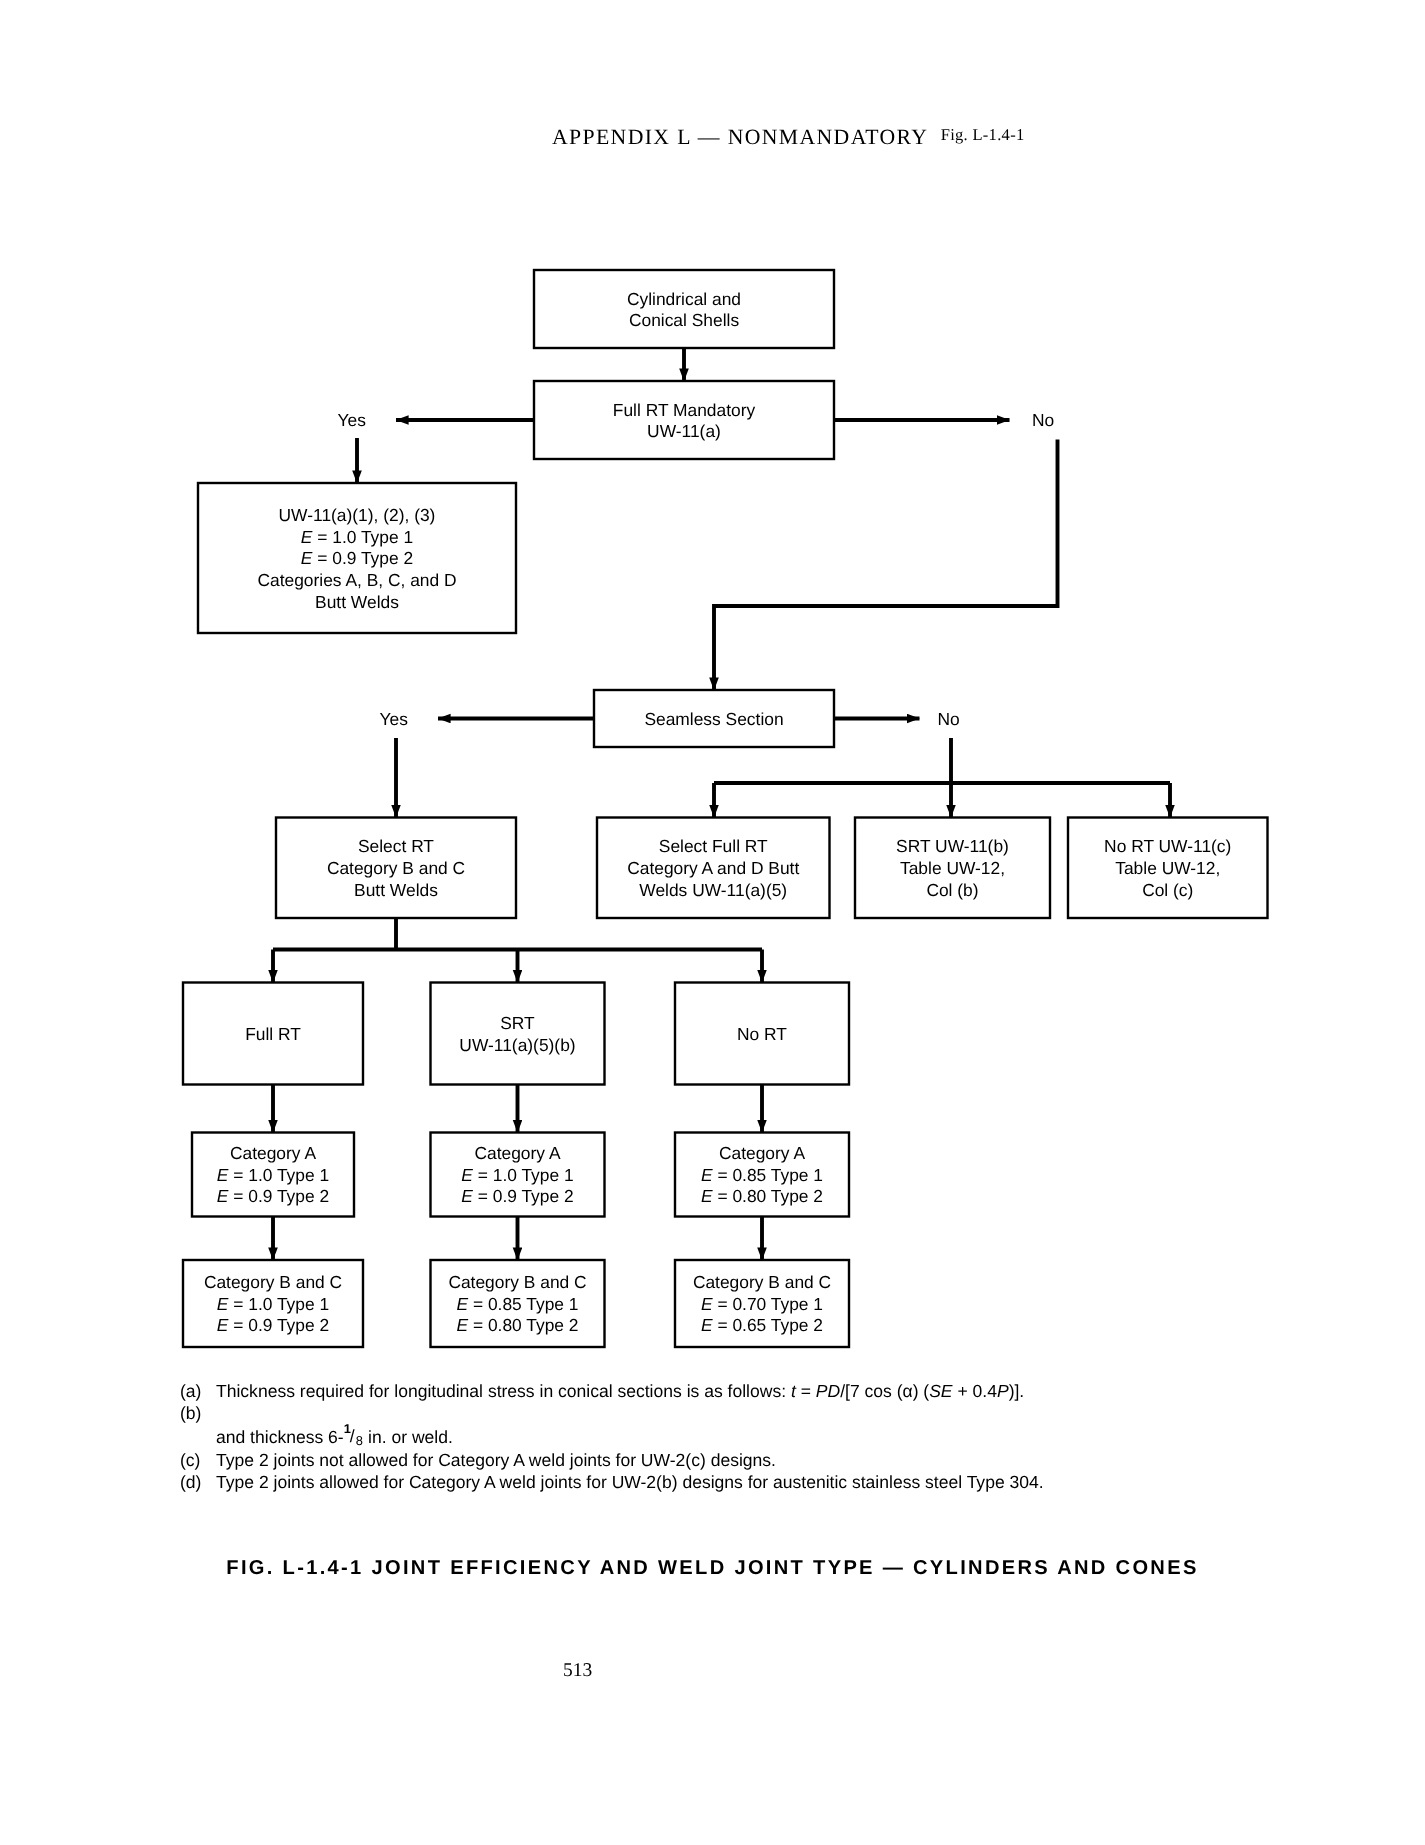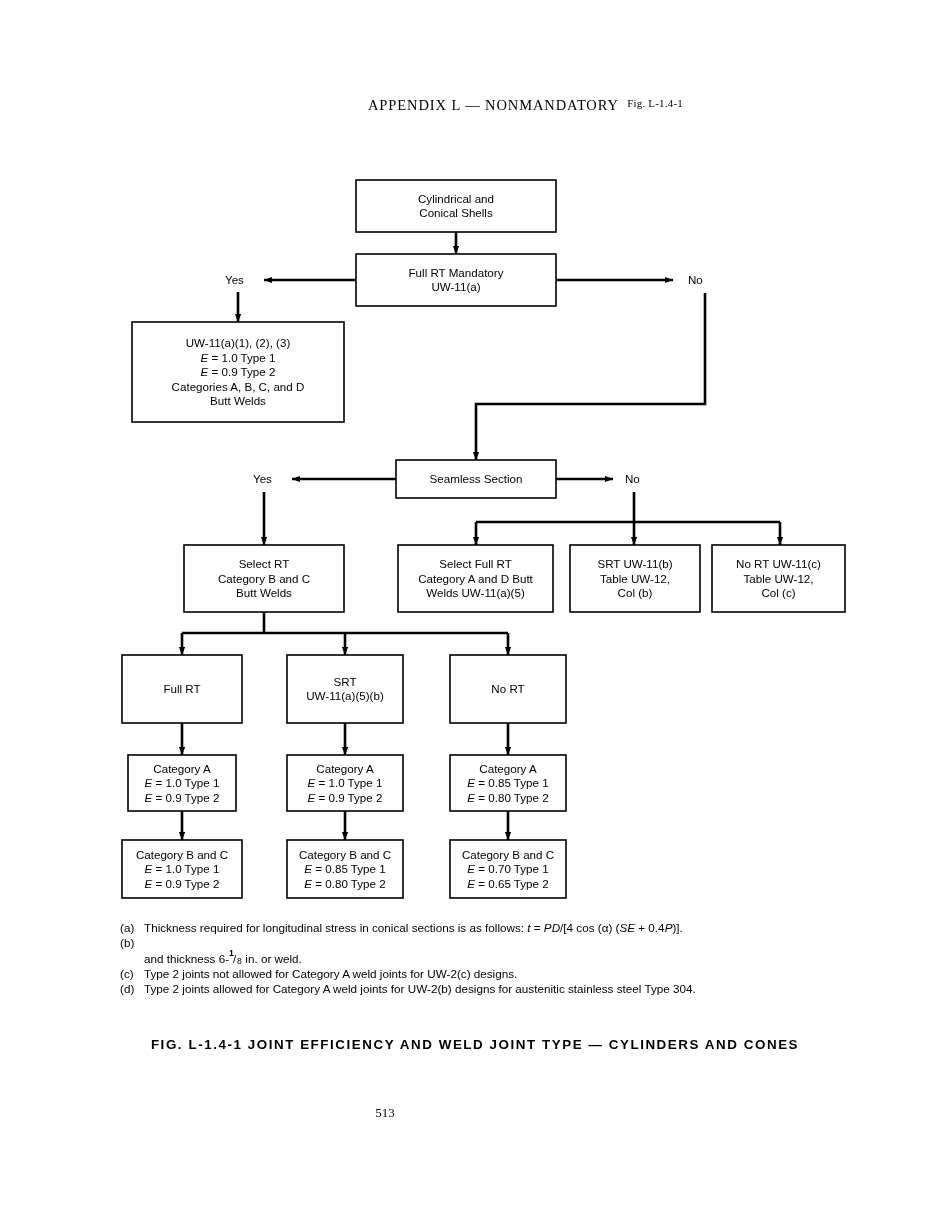--- a/index.html
+++ b/index.html
@@ -12,21 +12,21 @@
     height: 1230px;
     position: relative;
     font-family: "Liberation Sans", sans-serif;
     color: #000000;
     overflow: hidden;
   }
 
   
   .runhead {
     position: absolute;
-    top: 97px;
+    top: 84px;
     left: 0;
     width: 751px;
     height: 22px;
   }
   .runhead-title {
     position: absolute;
     left: 368px;
     top: 0;
     font-family: "Liberation Serif", serif;
     font-size: 14.5px;
@@ -299,21 +299,21 @@
       <text x="688" y="134" class="yesno">No</text>
       <text x="253" y="333" class="yesno">Yes</text>
       <text x="625" y="333" class="yesno">No</text>
     </g>
 </svg>
 
 <div class="notes">
 
   <div class="note-row">
     <span class="note-tag">(a)</span>
-    <span class="note-body"><span>Thickness required for longitudinal stress in conical sections is as follows: </span><span class="ital">t</span><span> = </span><span class="ital">PD</span><span>/[4 cos (α) (</span><span class="ital">SE</span><span> + 0.4</span><span class="ital">P</span><span>)].</span></span>
+    <span class="note-body"><span>Thickness required for longitudinal stress in conical sections is as follows: </span><span class="ital">t</span><span> = </span><span class="ital">PD</span><span>/[7 cos (α) (</span><span class="ital">SE</span><span> + 0.4</span><span class="ital">P</span><span>)].</span></span>
   </div>
 
   <div class="note-row">
     <span class="note-tag">(b)</span>
     <span class="note-body">
       <br>
       <span>and thickness 6-</span><span class="frac"><span class="num">1</span><span class="sl">/</span><span class="den">8</span></span><span> in. or weld.</span>
     </span>
   </div>
 

